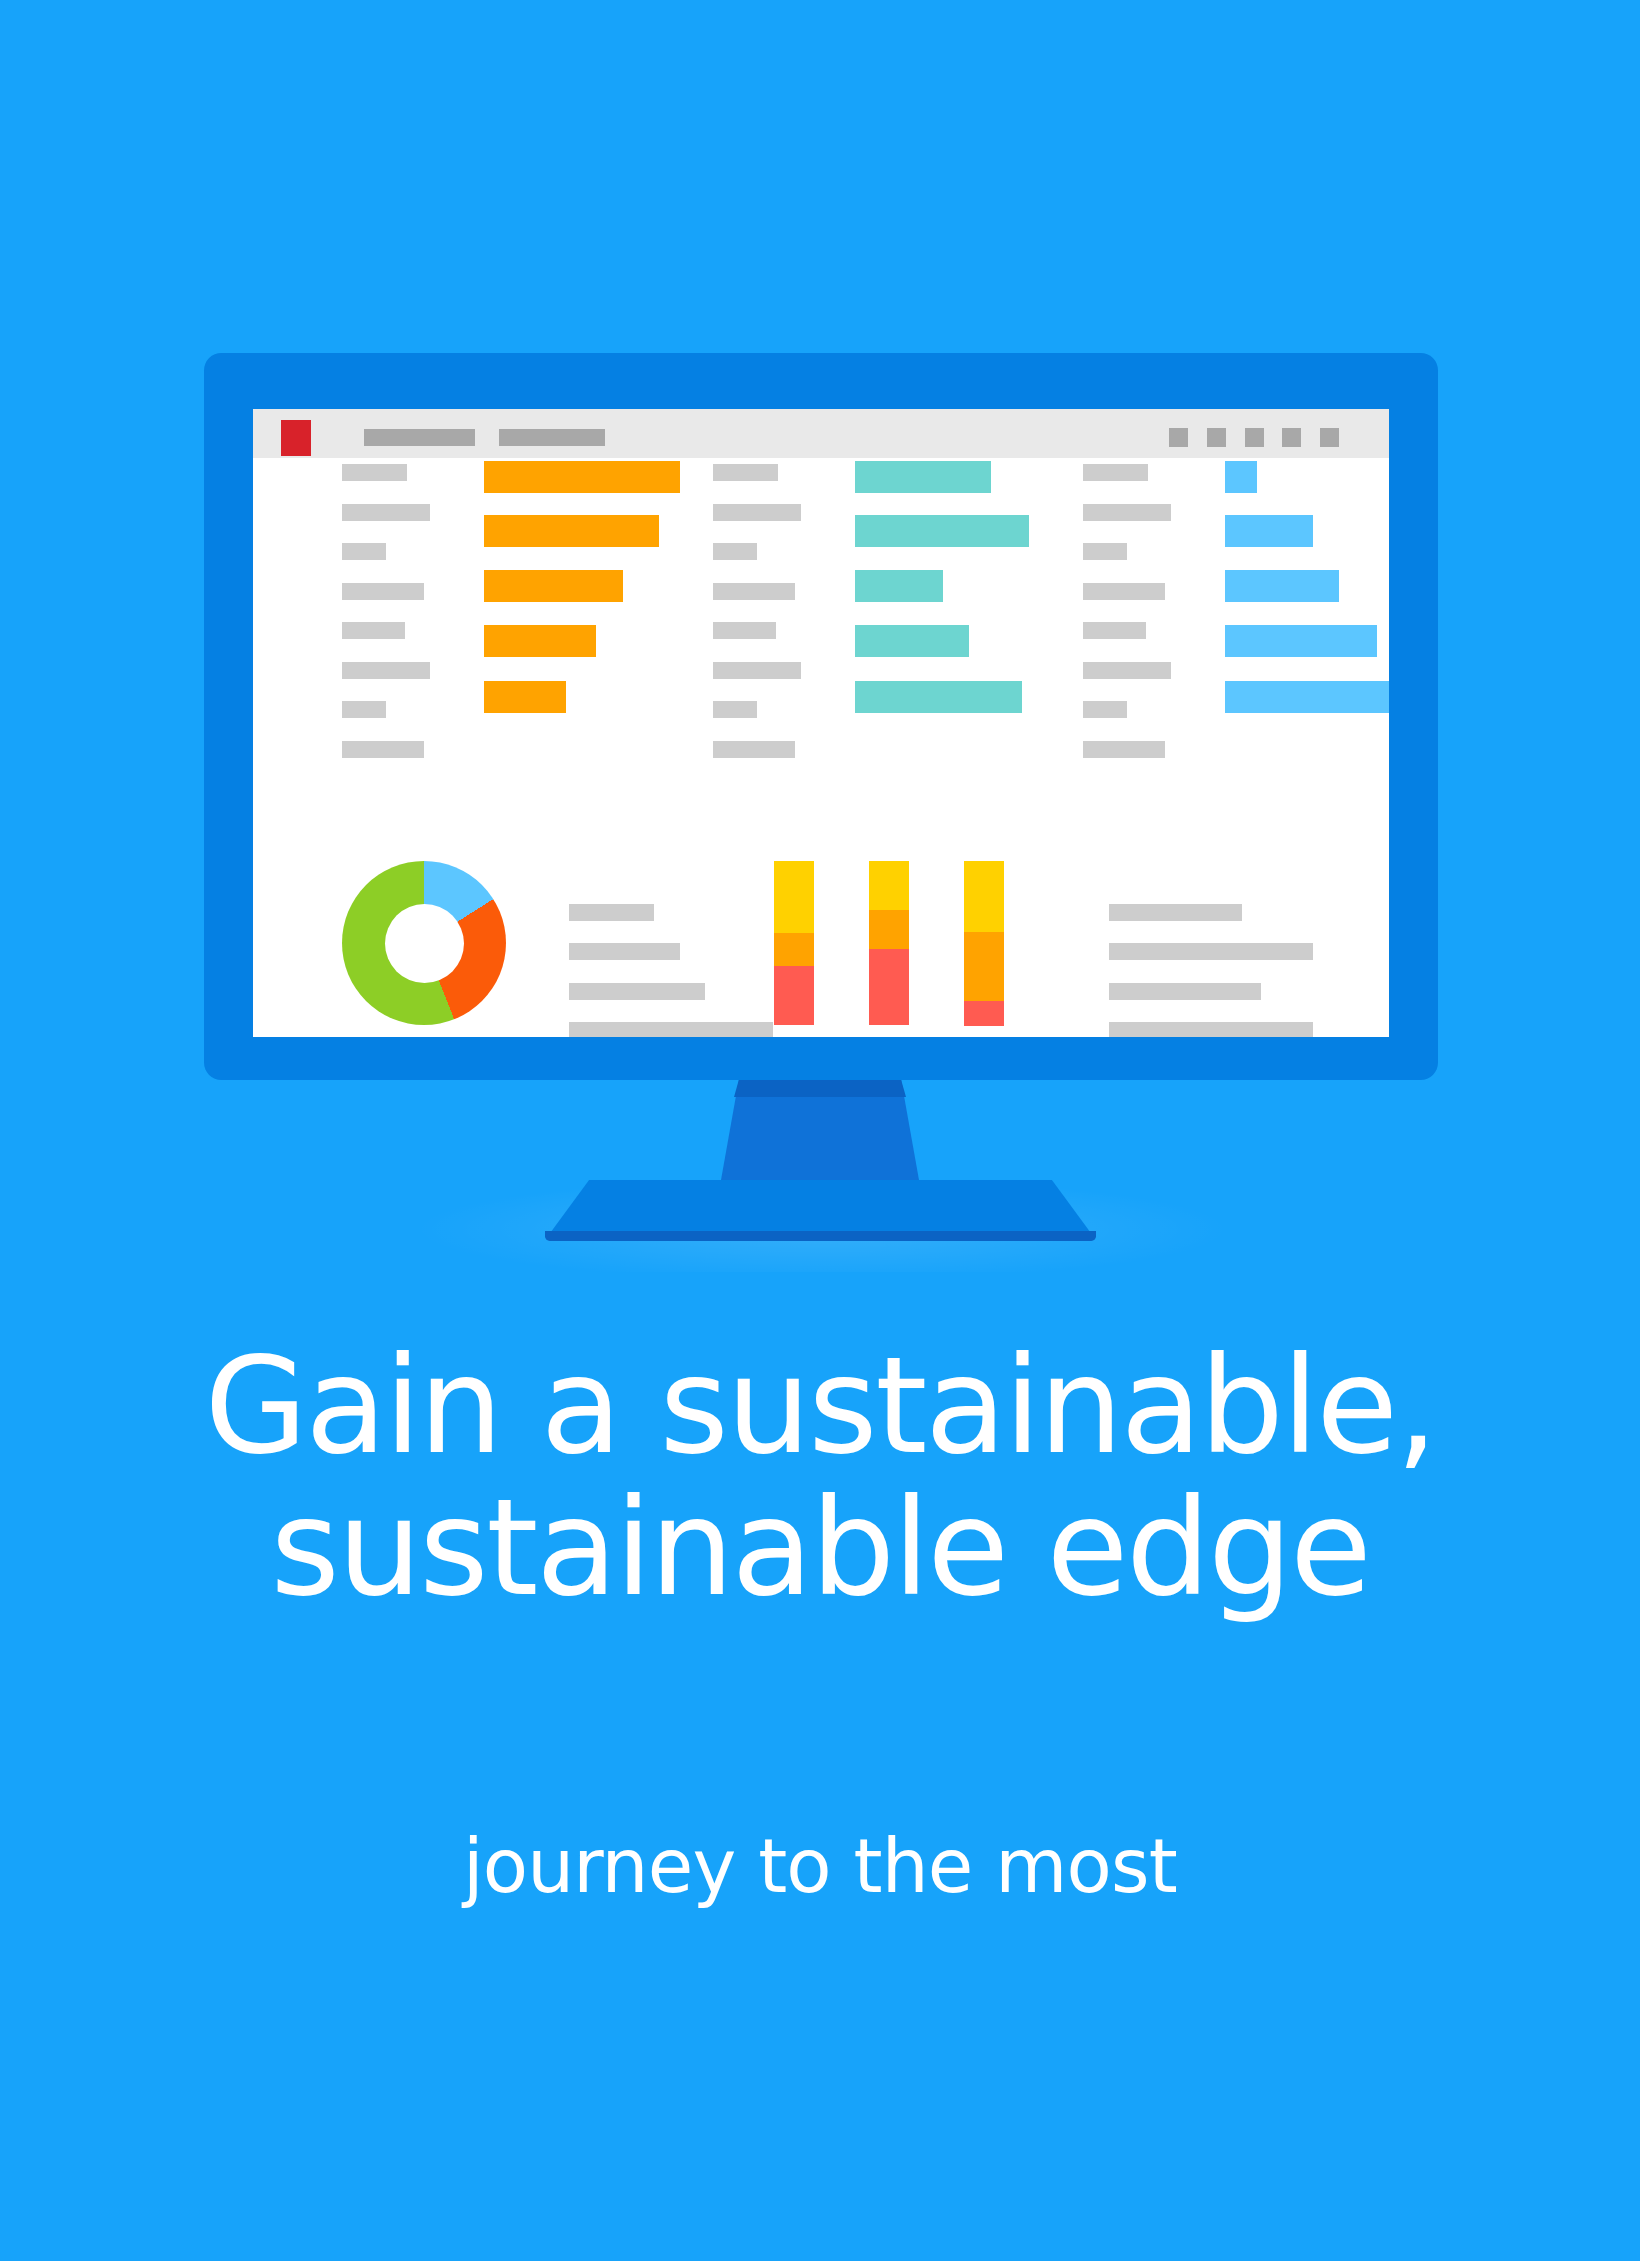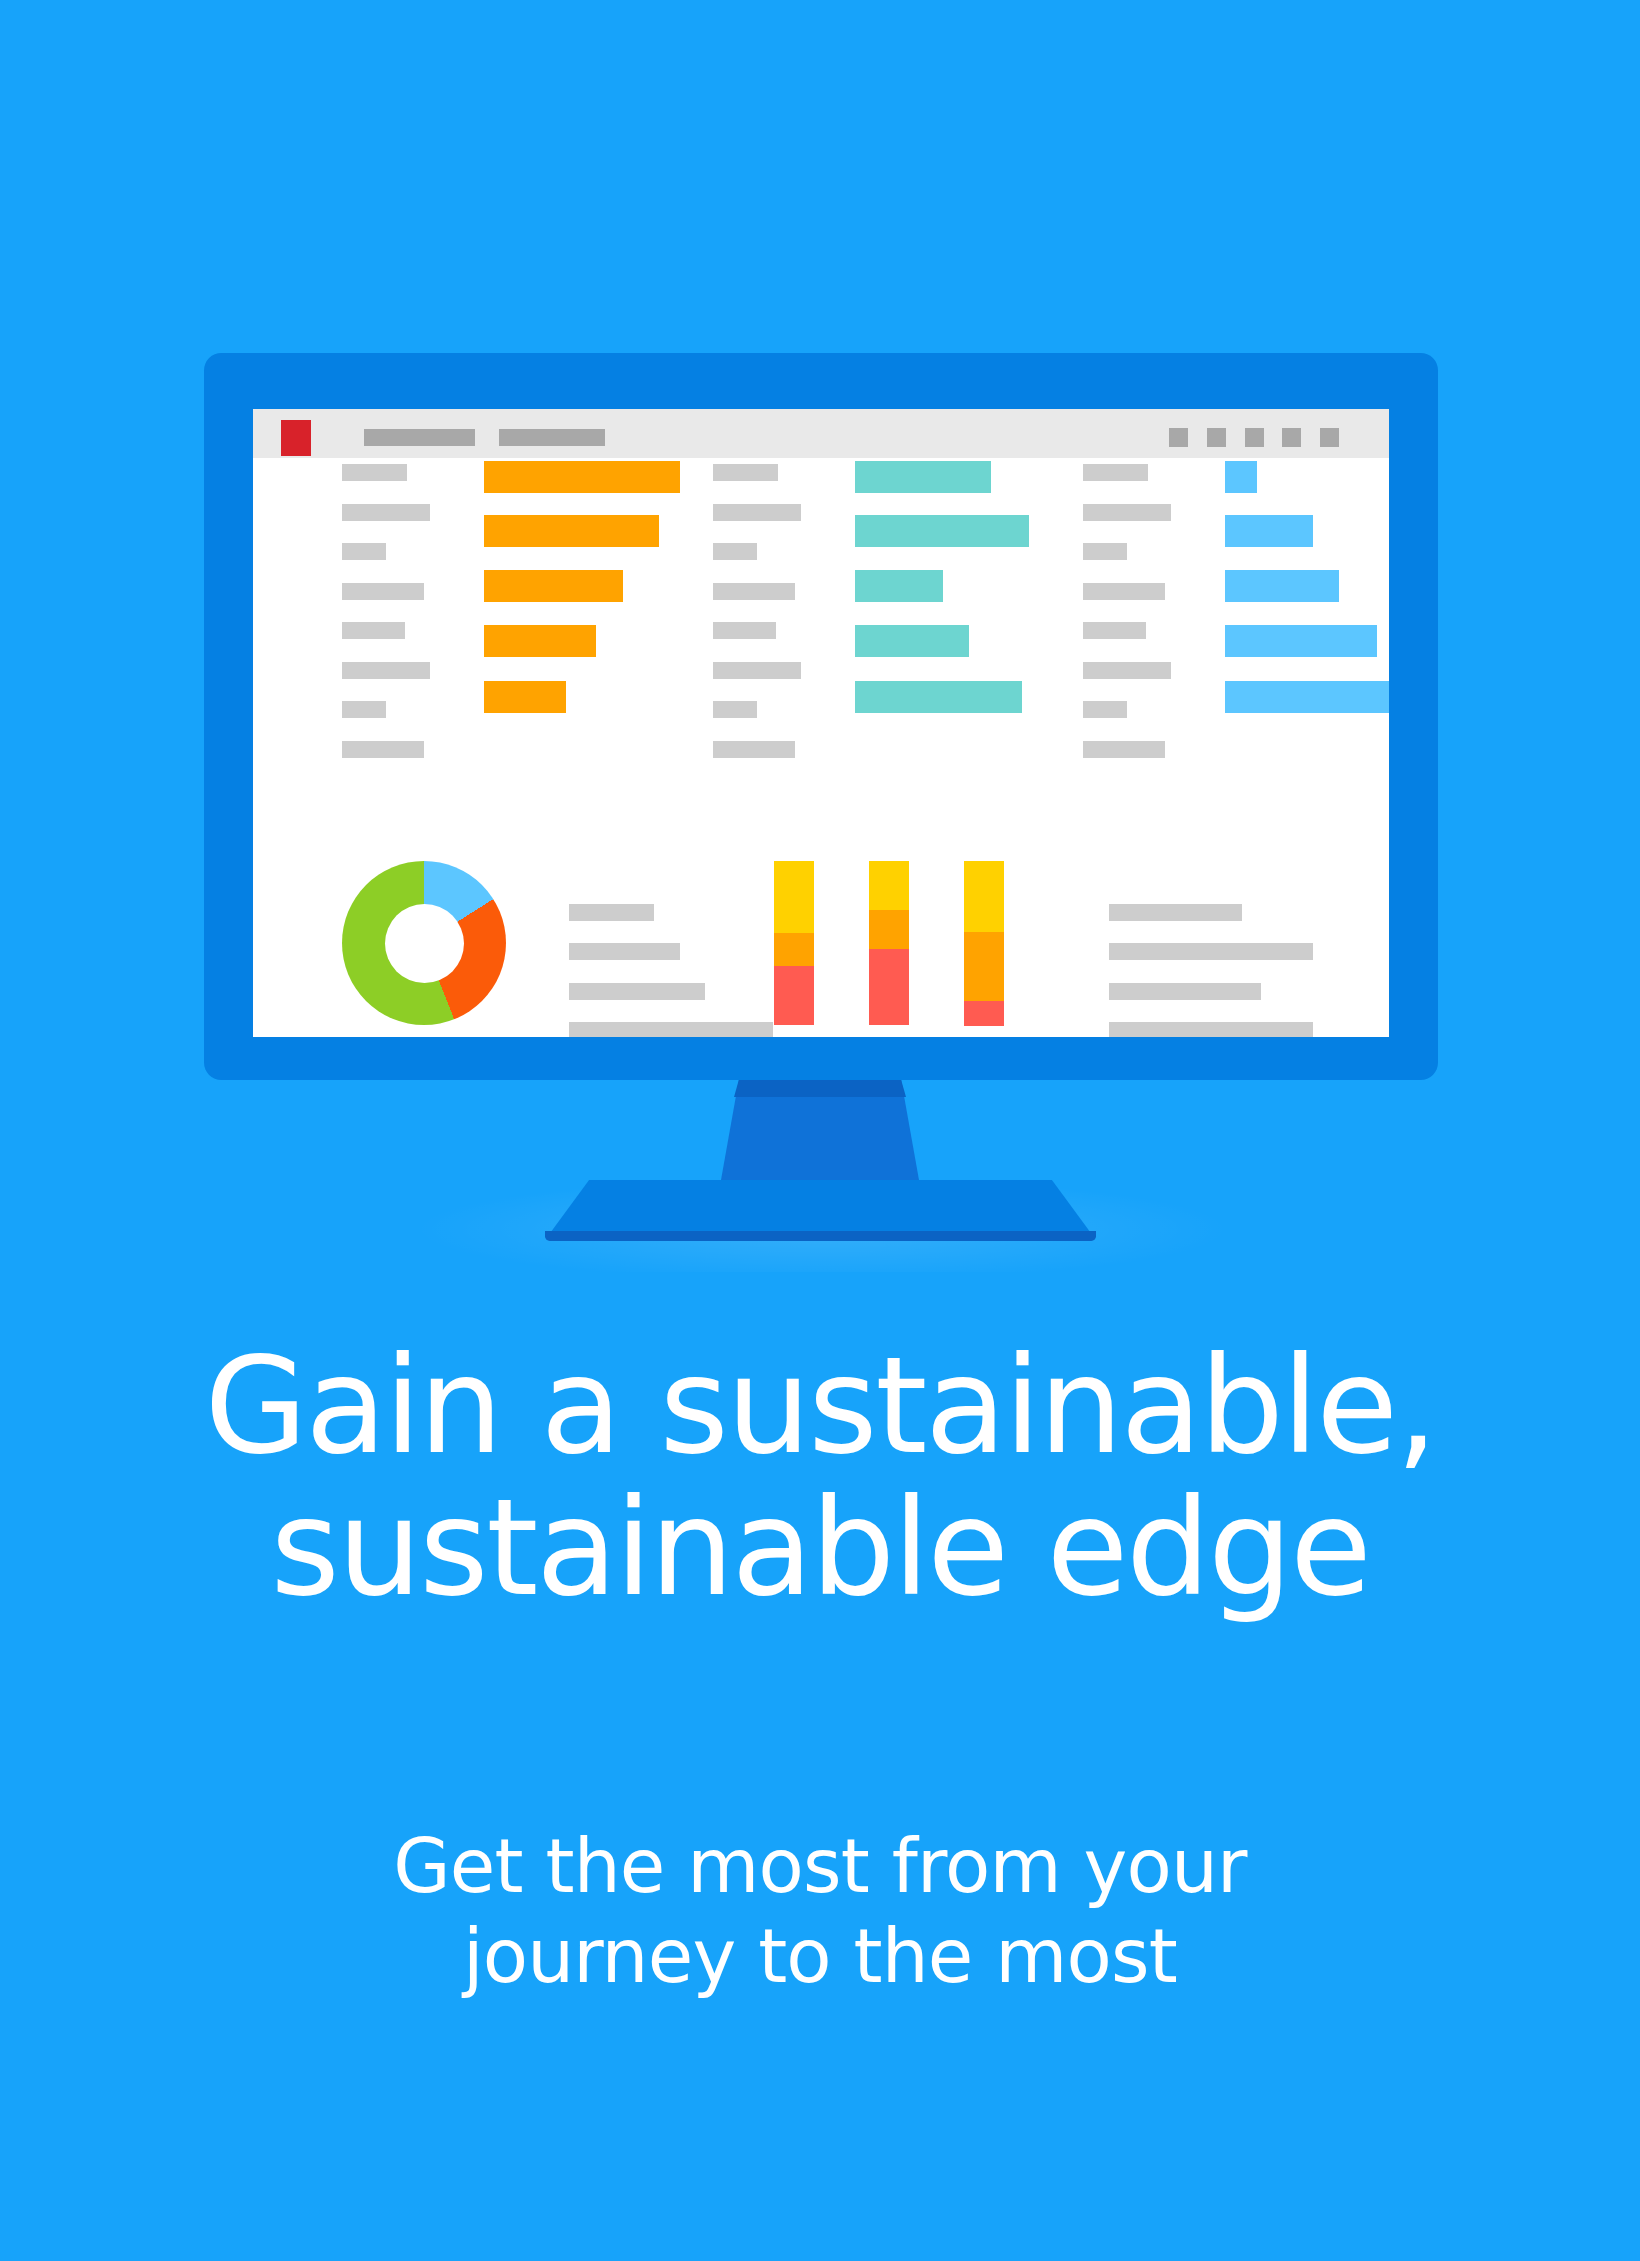--- a/index.html
+++ b/index.html
@@ -271,18 +271,17 @@
     <div class="base"></div>
     <div class="base-shadow"></div>
   </div>
 
   <div class="headline">
     <div>Gain a sustainable,</div>
     <div>sustainable edge</div>
   </div>
 
   <div class="subhead">
-    <div>Get the most from your</div>
     <div>journey to the most</div>
   </div>
 
 </div>
 
 
 </body></html>

